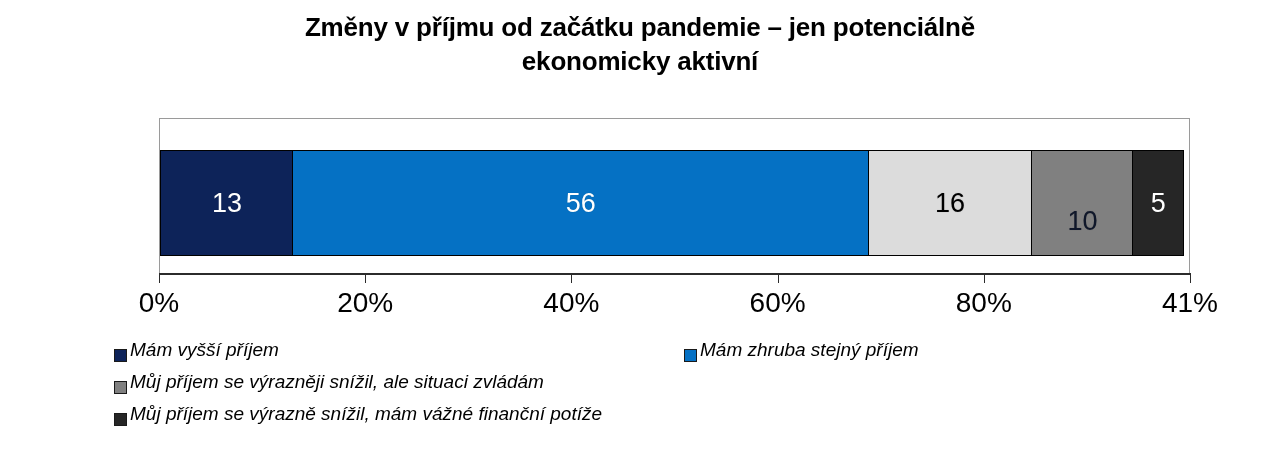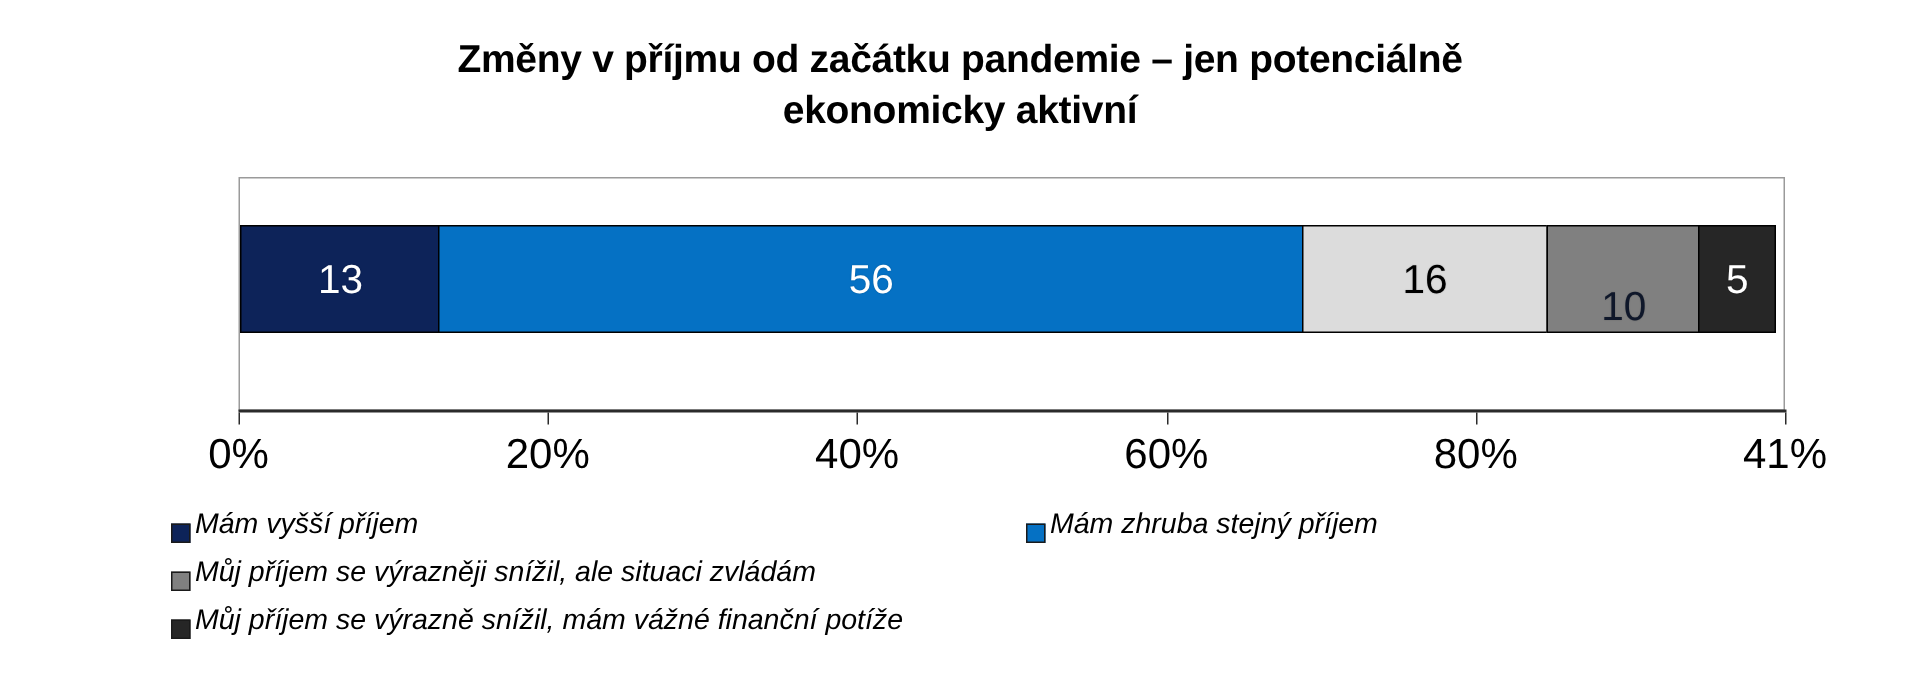--- a/index.html
+++ b/index.html
@@ -13,21 +13,21 @@
     font-family: "Liberation Sans", sans-serif;
     color: #000000;
     overflow: hidden;
     position: relative;
   }
 
   
   .chart-title {
     position: absolute;
     left: 0;
-    top: 22px;
+    top: 10px;
     width: 1280px;
     text-align: center;
     font-size: 26px;
     font-weight: bold;
     line-height: 34px;
     letter-spacing: -0.2px;
   }
   .chart-title .tline { display: block; }
 
   
@@ -41,21 +41,21 @@
     box-sizing: border-box;
     background: #ffffff;
   }
 
   
   .bar-row {
     position: absolute;
     left: 160px;
     top: 150px;
     width: 1030px;
-    height: 72px;
+    height: 106px;
     display: flex;
     box-sizing: border-box;
   }
   .seg {
     position: relative;
     height: 100%;
     box-sizing: border-box;
     border: 1.5px solid #000000;
     margin-left: -1.5px;
     display: flex;

